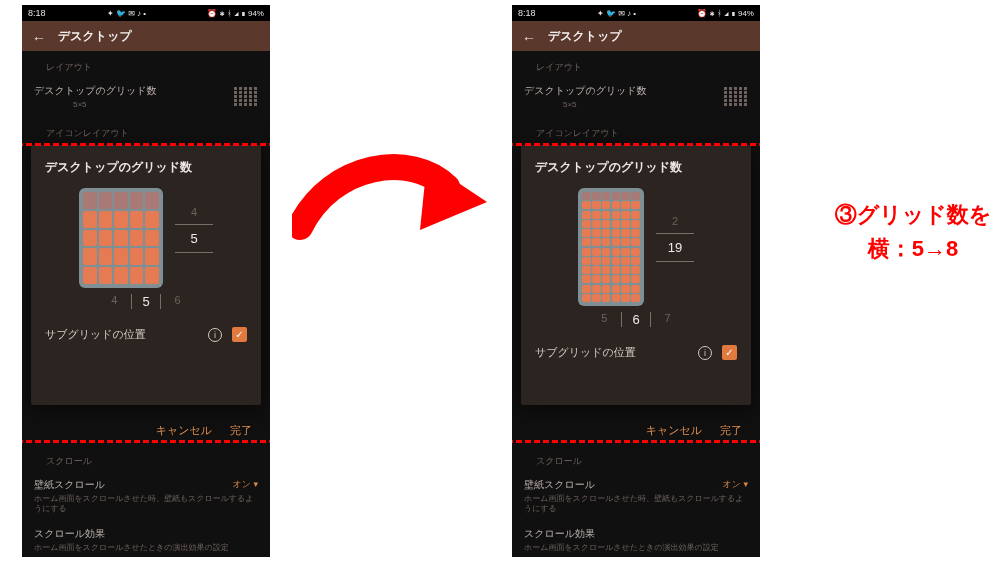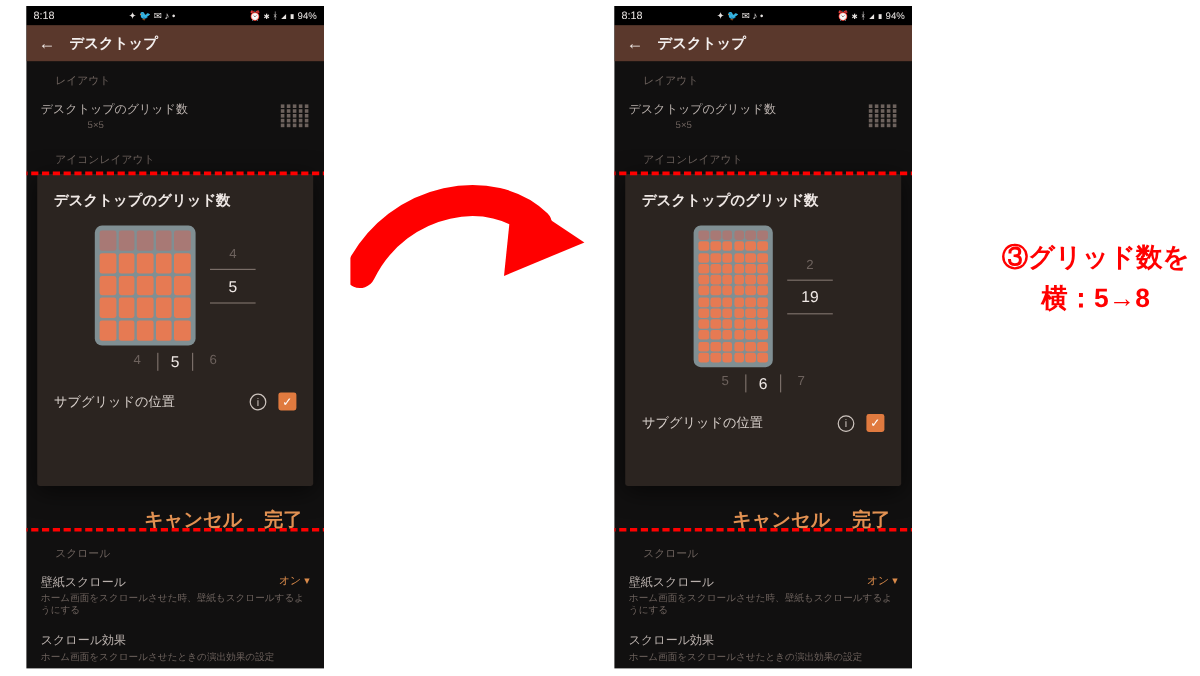--- a/index.html
+++ b/index.html
@@ -129,21 +129,21 @@
   }
   .subgrid-row .ctrls { display:flex; gap:10px; align-items:center;}
   .info-ic {
     width:14px;height:14px;border:1.4px solid #cfc6c0;border-radius:50%;
     display:flex;align-items:center;justify-content:center;font-size:9px;color:#cfc6c0;
   }
   .chk { width:15px;height:15px;background:#e07a3f;display:flex;align-items:center;justify-content:center;color:#fff;font-size:10px;border-radius:2px;}
 
   .dlg-btns {
     display:flex; justify-content:flex-end; gap:18px;
-    padding: 14px 18px 4px; color:#e29152; font-size:16px; font-weight:700;
+    padding: 14px 18px 4px; color:#e29152; font-size:11px; font-weight:400;
   }
 
   
   .arrow {
     position:absolute;
     left: 292px; top: 132px;
     width: 200px; height: 140px;
   }
 
   

